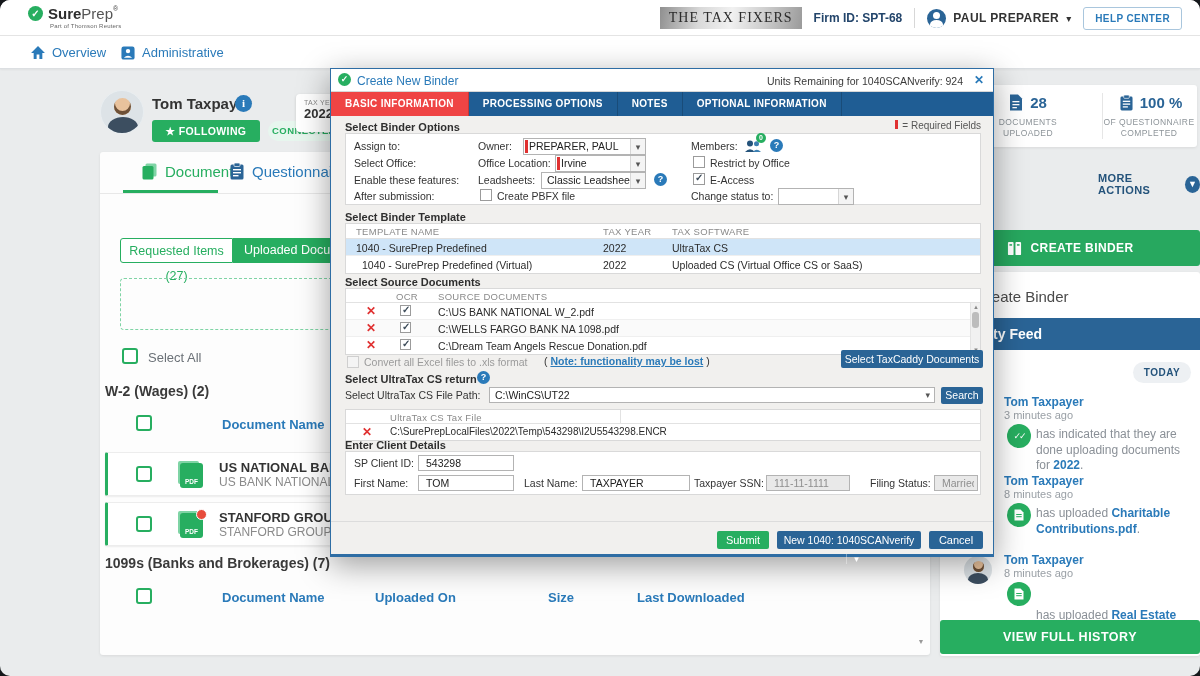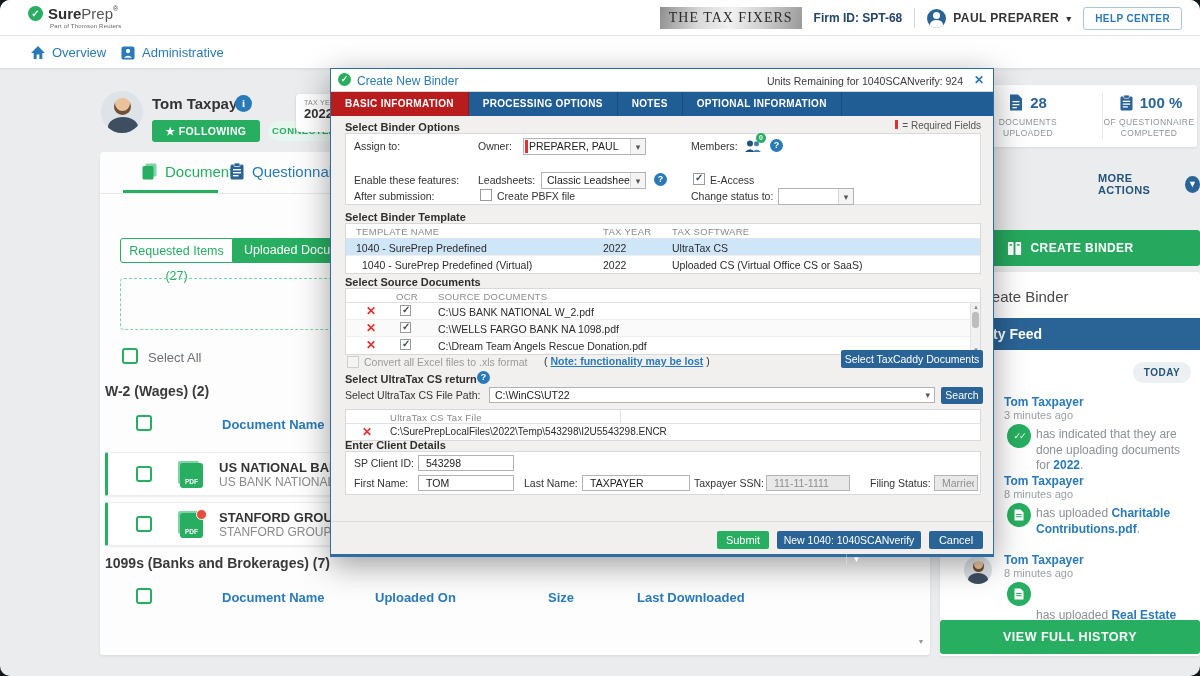--- a/index.html
+++ b/index.html
@@ -98,21 +98,21 @@
 
   
   .modal { position:absolute; left:330px; top:68px; width:664px; height:489px; background:#f1f0ee; border:1px solid #2e6da4; border-bottom:3px solid #2e6da4; box-shadow:0 8px 30px rgba(0,0,0,.38); z-index:10; }
   .m-title { position:absolute; left:0; top:0; width:100%; height:23px; background:#fff; border-bottom:1px solid #d7d7d7; }
   .m-title-txt { position:absolute; left:26px; top:5px; font-size:12px; color:#2a7ab9; }
   .m-title .ic-check { position:absolute; left:7px; top:4px; width:13px; height:13px; line-height:13px; font-size:9px; }
   .m-units { position:absolute; right:30px; top:6px; font-size:10.5px; color:#3a3a3a; }
   .m-close { position:absolute; right:9px; top:4px; font-size:12px; color:#2a7ab9; font-weight:bold; cursor:pointer; }
   .m-tabs { position:absolute; left:0; top:23px; width:100%; height:24px; background:#1f5d94; display:flex; }
   .m-tab { padding:0 14px; font-size:10px; font-weight:bold; color:#fff; line-height:24px; letter-spacing:.3px; border-right:1px solid rgba(0,0,0,.18); cursor:pointer; }
-  .m-tab.active { background:#b91c1c; }
+  .m-tab.active { background:#ef4444; }
   .req-note { position:absolute; right:12px; top:51px; font-size:10px; color:#555; }
   .req-note::before { content:""; display:inline-block; width:3px; height:9px; background:#e03131; margin-right:4px; }
   .m-box { position:absolute; background:#fff; border:1px solid #d9d9d9; }
   .m-row { position:absolute; height:16px; }
   .m-tbl { position:absolute; background:#fff; border:1px solid #d9d9d9; }
   .t-head { position:relative; border-bottom:1px solid #e2e2e2; background:#fff; }
   .t-head span { position:absolute; top:2px; font-size:9.5px; color:#8a8a8a; letter-spacing:.3px; }
   .t-row { position:relative; border-bottom:1px solid #efefef; font-size:10.5px; color:#2b2b2b; }
   .t-row.selrow { background:#cfe5f8; }
   .t-cell { position:absolute; top:2.5px; white-space:nowrap; }
@@ -347,20 +347,27 @@
           <svg width="18" height="14" viewBox="0 0 18 14">
               <circle cx="6" cy="4.5" r="3" fill="#24537b"></circle>
               <path d="M1 13 Q6 7.5 11 13 Z" fill="#24537b"></path>
               <circle cx="12.5" cy="4.8" r="2.5" fill="#3c7fb1"></circle>
               <path d="M9 13 Q12.5 8.5 17 13 Z" fill="#3c7fb1"></path>
             </svg>
           <span class="mem-badge">0</span>
         </span>
         <span class="qico" style="position:absolute; left:424px; top:1px;">?</span>
       </div>
+      <div class="m-row" style="left:0; top:21px; width:100%;">
+        <span class="lbl" style="position:absolute; left:8px; top:2px;">Select Office:</span>
+        <span class="lbl" style="position:absolute; left:132px; top:2px;">Office Location:</span>
+        <span class="sel rq" style="left:209px; top:0; width:91px;">Irvine</span>
+        <span class="cb" style="position:absolute; left:347px; top:1px;"></span>
+        <span class="lbl" style="position:absolute; left:364px; top:2px;">Restrict by Office</span>
+      </div>
       <div class="m-row" style="left:0; top:38px; width:100%;">
         <span class="lbl" style="position:absolute; left:8px; top:2px;">Enable these features:</span>
         <span class="lbl" style="position:absolute; left:132px; top:2px;">Leadsheets:</span>
         <span class="sel" style="left:195px; top:0; width:105px;">Classic Leadsheets</span>
         <span class="qico" style="position:absolute; left:308px; top:1px;">?</span>
         <span class="cb ck" style="position:absolute; left:347px; top:1px;"></span>
         <span class="lbl" style="position:absolute; left:364px; top:2px;">E-Access</span>
       </div>
       <div class="m-row" style="left:0; top:54px; width:100%;">
         <span class="lbl" style="position:absolute; left:8px; top:2px;">After submission:</span>

